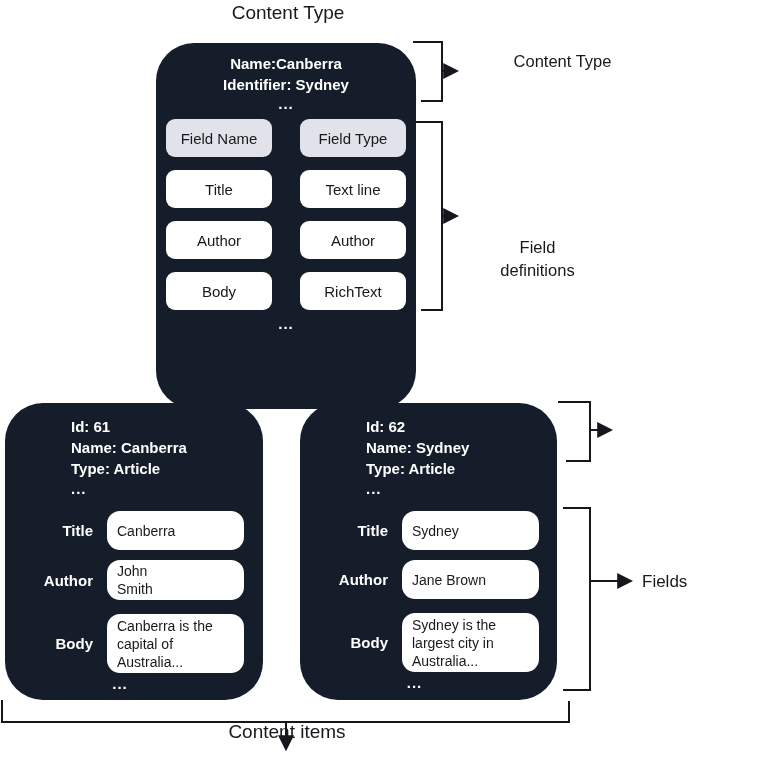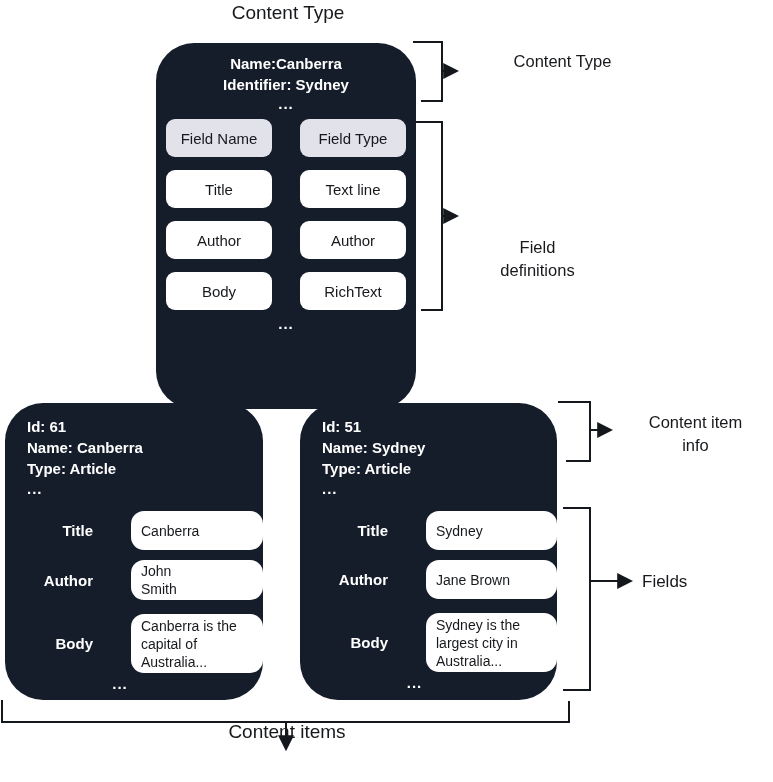--- a/index.html
+++ b/index.html
@@ -34,35 +34,35 @@
     margin:7px 10px 0 10px;
   }
   .fcell {
     height:38px; background:#ffffff; border-radius:9px;
     display:flex; align-items:center; justify-content:center;
     font-size:15px; color:#17191c;
   }
   .fcell.head { background:#e2e2ea; }
   .type-footer { margin-top:6px; text-align:center; }
 
-  .item-info { padding:13px 0 0 22px; font-size:15px; font-weight:600; line-height:21px; }
+  .item-info { padding:13px 0 0 22px; font-size:15px; font-weight:600; line-height:21px;margin-left:44px; }
   .item-info .dots { margin-top:2px; }
 
   .frow { display:flex; align-items:center; }
   .frow.r1 { margin-top:14px; }
   .frow.r2 { margin-top:10px; }
   .frow.r3 { margin-top:14px; }
   .flabel {
     width:88px; text-align:right; font-size:15px; font-weight:600;
     color:#ffffff; margin-right:14px; flex:none;
   }
   .fvalue {
     width:137px; box-sizing:border-box; background:#ffffff; border-radius:13px;
     min-height:39px; padding:2px 10px; display:flex; align-items:center;
-    font-size:14px; line-height:18px; color:#17191c; white-space:pre-line;margin-left:24px;
+    font-size:14px; line-height:18px; color:#17191c; white-space:pre-line;
   }
   .fvalue.tall { min-height:59px; }
   .item-footer { margin-top:3px; text-align:center; padding-right:28px; }
 
   
   .lbl { position:absolute; font-size:16.5px; line-height:23px; text-align:center; color:#17191c; }
   .lbl-metadata  { left:475px; top:50px;  width:175px; }
   .lbl-fielddefs { left:455px; top:200px; width:165px;margin-top:36px; }
   .lbl-iteminfo  { left:618px; top:411px; width:155px; }
   .lbl-fields    { left:642px; top:570px; text-align:center; font-size:17px; }
@@ -134,21 +134,21 @@
     </div>
     <div class="frow r3">
       <div class="flabel">Body</div>
       <div class="fvalue tall">Canberra is the capital of Australia...</div>
     </div>
     <div class="dots item-footer">...</div>
   </div>
 
   <div class="card item-card right">
     <div class="item-info">
-      <div>Id: 51</div>
+      <div>Id: 62</div>
       <div>Name: Sydney</div>
       <div>Type: Article</div>
       <div class="dots">...</div>
     </div>
     <div class="frow r1">
       <div class="flabel">Title</div>
       <div class="fvalue">Sydney</div>
     </div>
     <div class="frow r2">
       <div class="flabel">Author</div>
@@ -161,20 +161,16 @@
     <div class="dots item-footer">...</div>
   </div>
 
   <div class="lbl lbl-metadata">
     <div>Content Type</div>
   </div>
   <div class="lbl lbl-fielddefs">
     <div>Field</div>
     <div>definitions</div>
   </div>
-  <div class="lbl lbl-iteminfo">
-    <div>Content item</div>
-    <div>info</div>
-  </div>
   <div class="lbl lbl-fields">Fields</div>
   <div class="lbl lbl-items">Content items</div>
 
 </div>
 
 </body></html>

